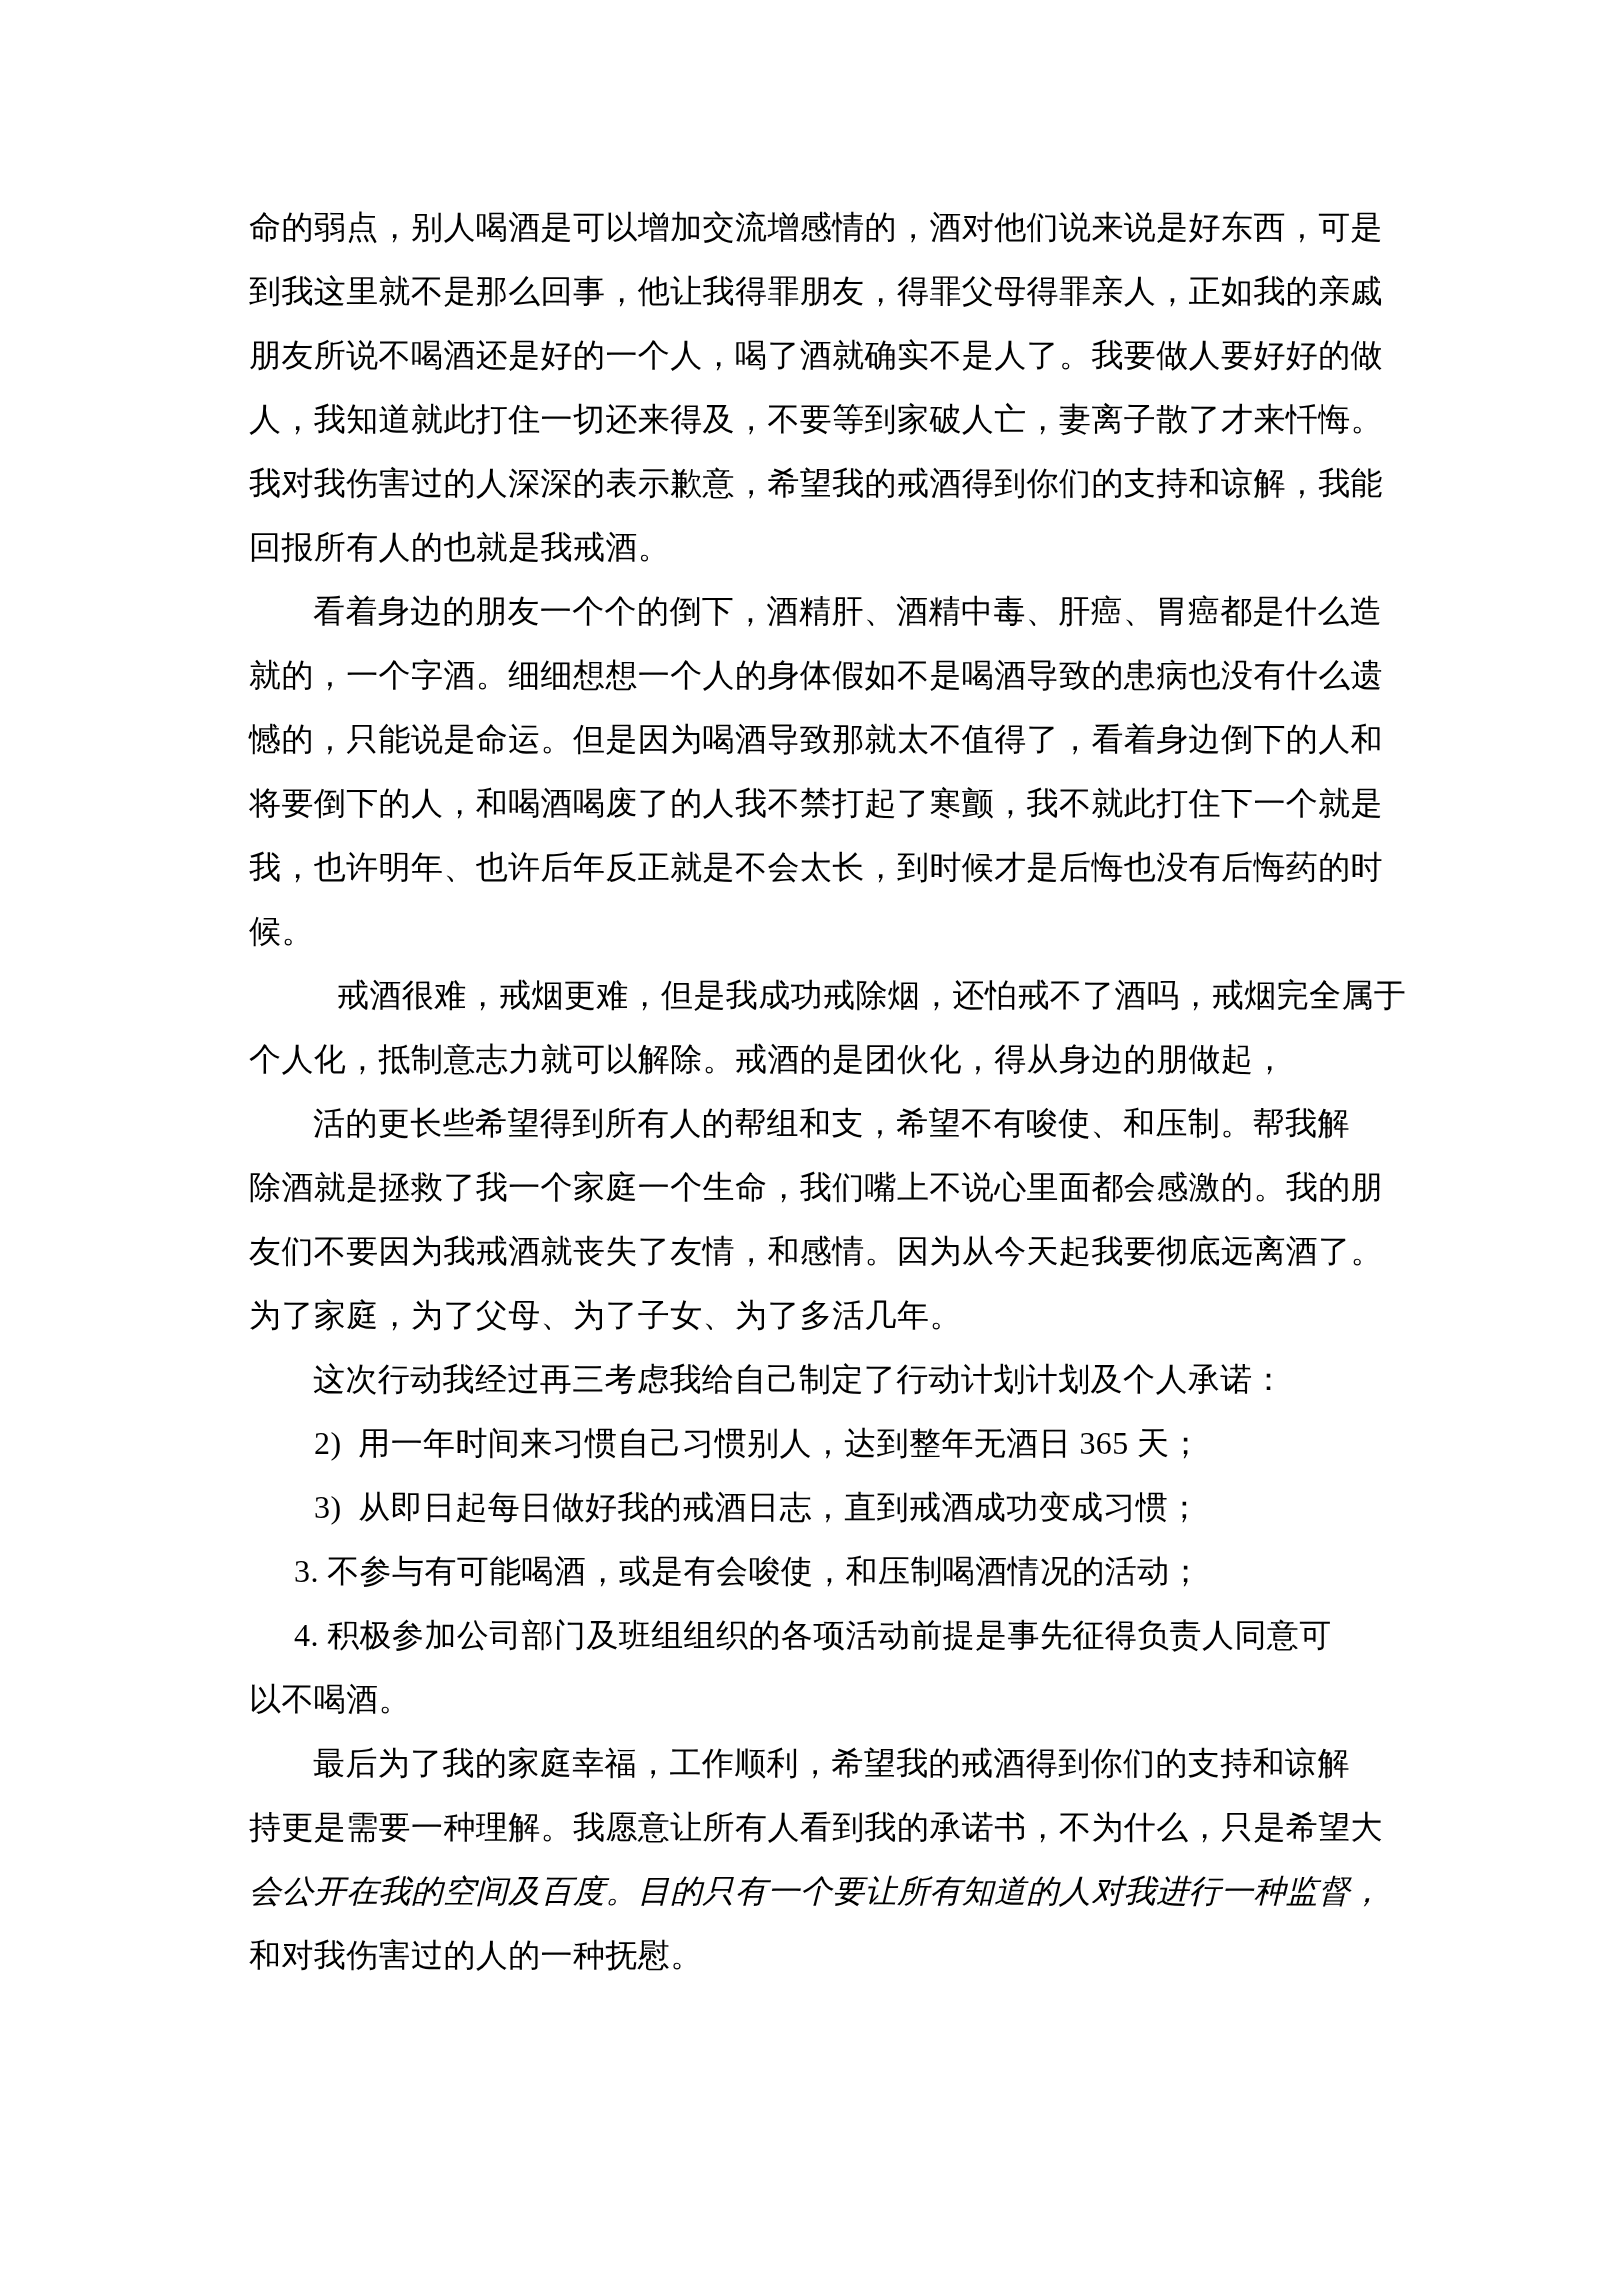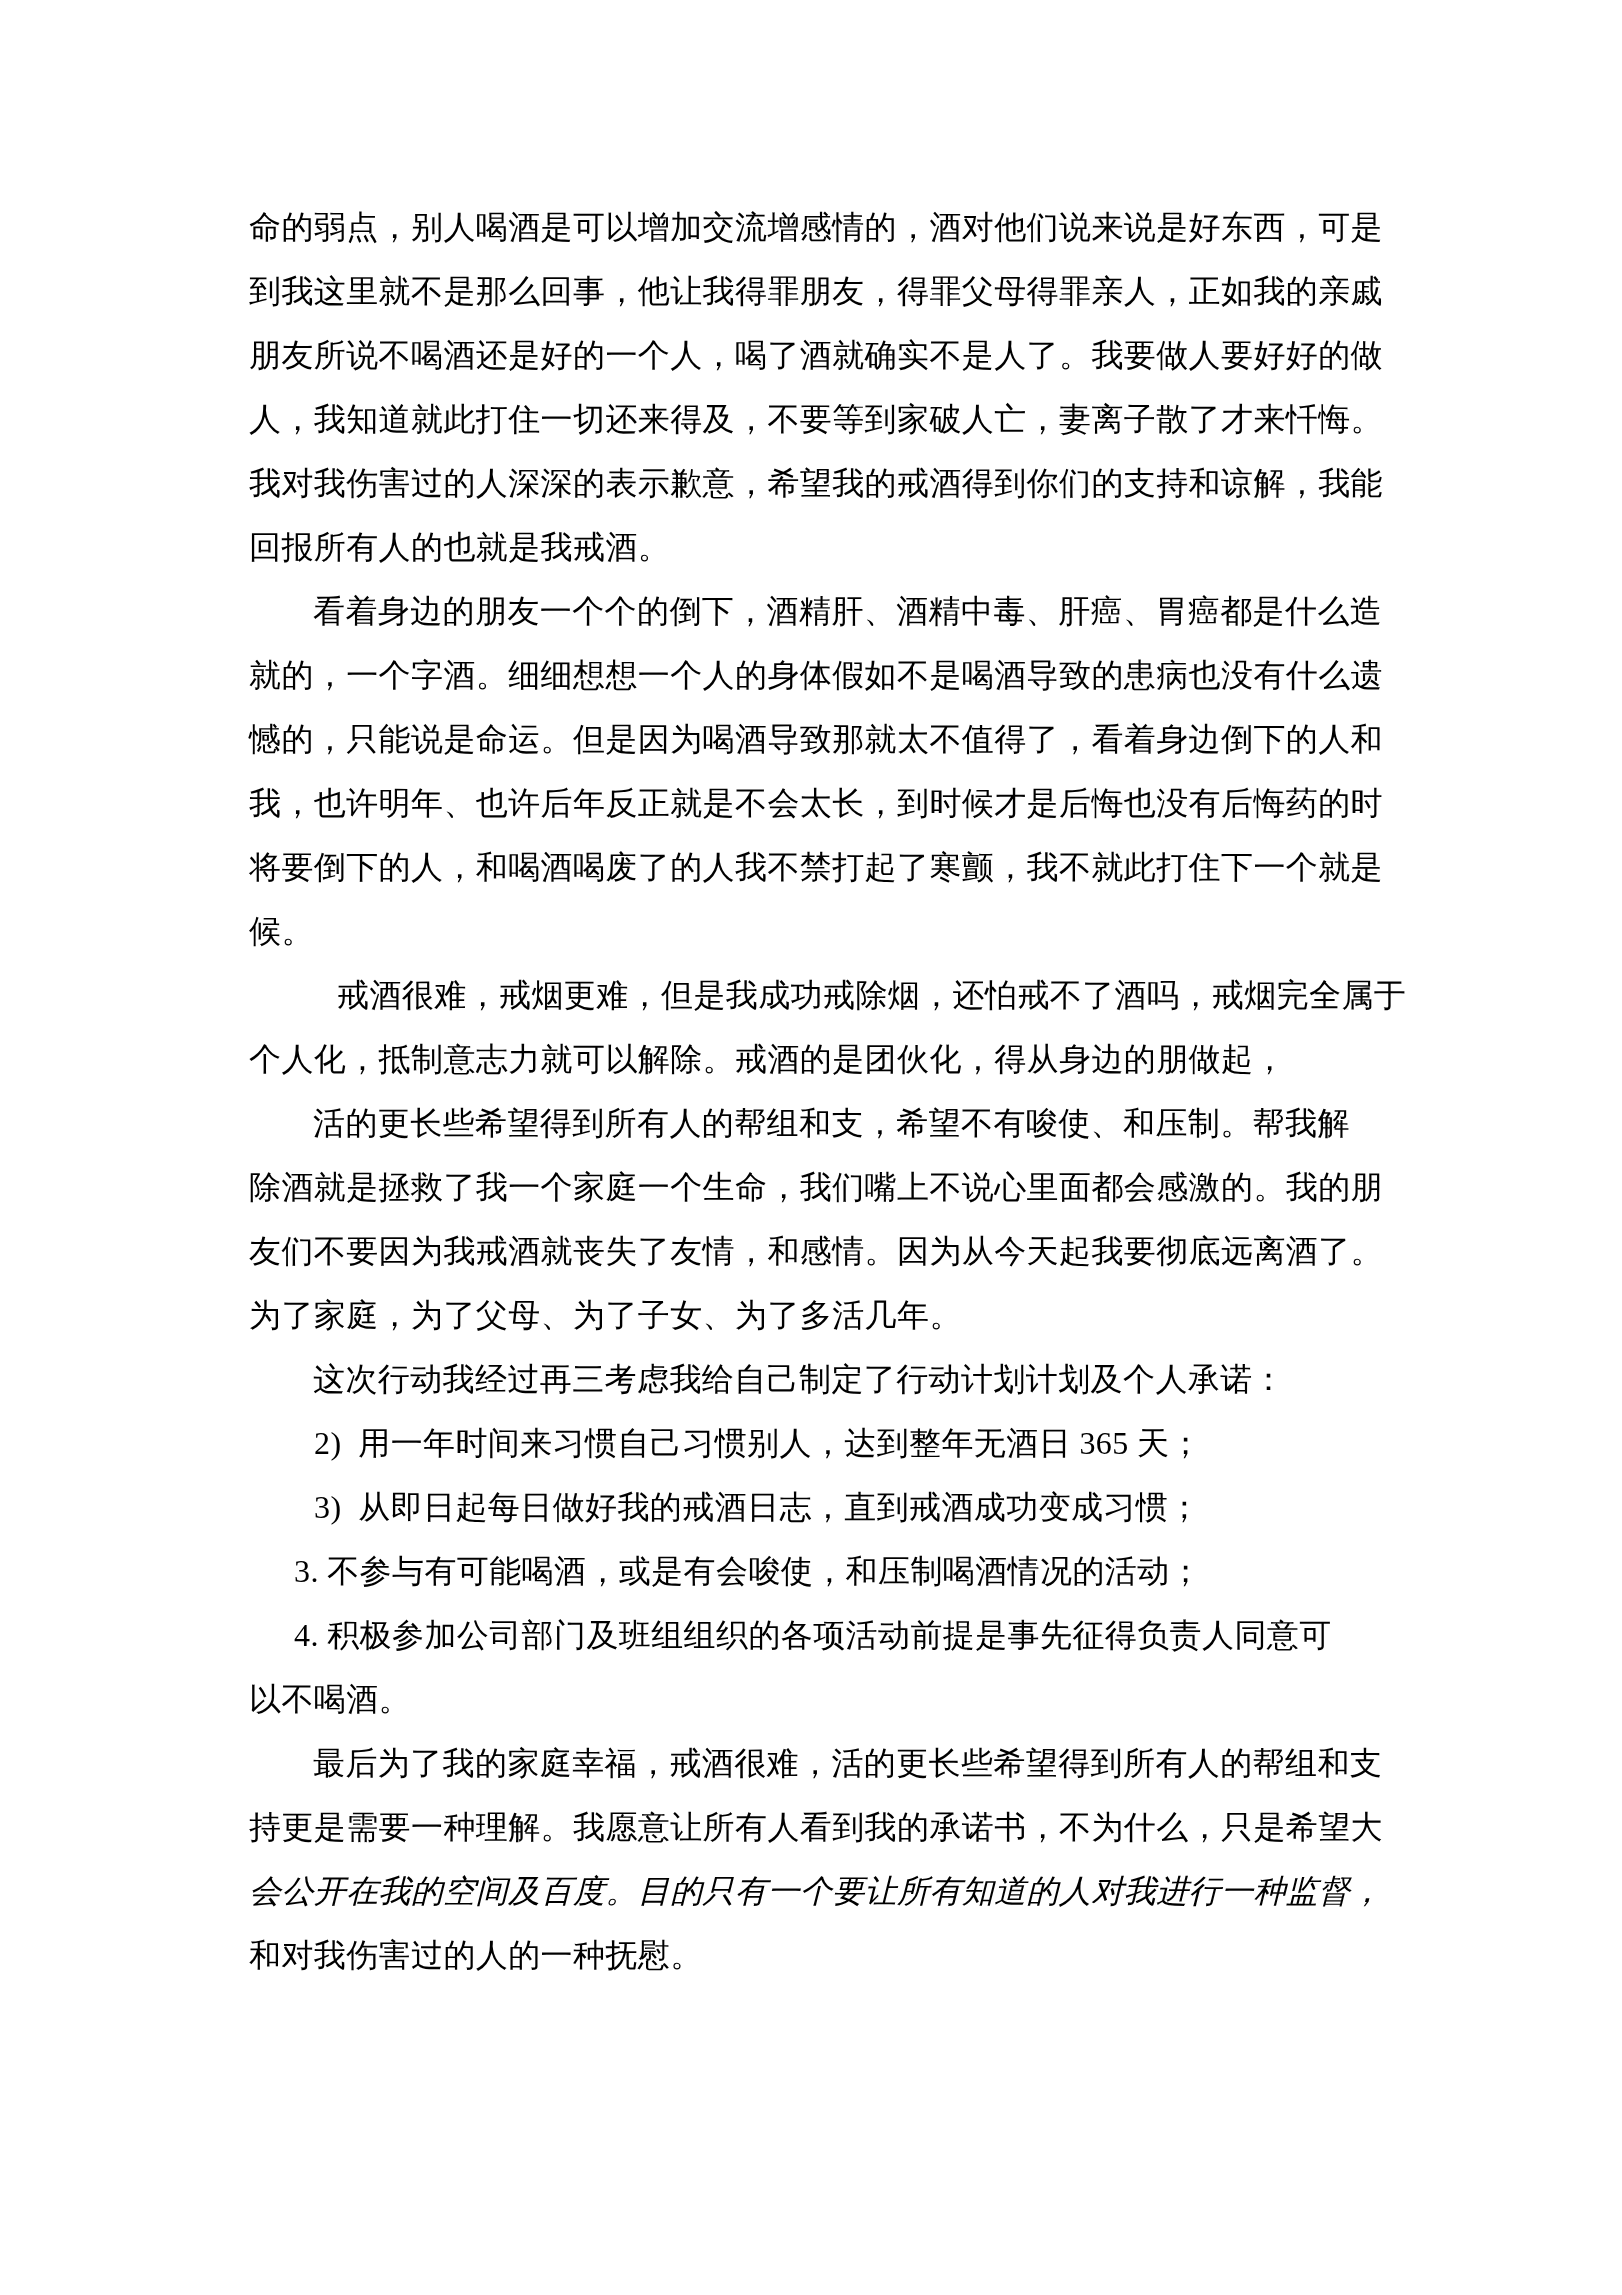--- a/index.html
+++ b/index.html
@@ -45,34 +45,34 @@
   <div class="text-block">
       <div class="line" style="padding-left: 249px; color: rgb(0, 0, 0);">命的弱点，别人喝酒是可以增加交流增感情的，酒对他们说来说是好东西，可是</div>
       <div class="line" style="padding-left: 249px; color: rgb(0, 0, 0);">到我这里就不是那么回事，他让我得罪朋友，得罪父母得罪亲人，正如我的亲戚</div>
       <div class="line" style="padding-left: 249px; color: rgb(0, 0, 0);">朋友所说不喝酒还是好的一个人，喝了酒就确实不是人了。我要做人要好好的做</div>
       <div class="line" style="padding-left: 249px; color: rgb(0, 0, 0);">人，我知道就此打住一切还来得及，不要等到家破人亡，妻离子散了才来忏悔。</div>
       <div class="line" style="padding-left: 249px; color: rgb(0, 0, 0);">我对我伤害过的人深深的表示歉意，希望我的戒酒得到你们的支持和谅解，我能</div>
       <div class="line" style="padding-left: 249px; color: rgb(0, 0, 0);">回报所有人的也就是我戒酒。</div>
       <div class="line" style="padding-left: 313px; color: rgb(0, 0, 0);">看着身边的朋友一个个的倒下，酒精肝、酒精中毒、肝癌、胃癌都是什么造</div>
       <div class="line" style="padding-left: 249px; color: rgb(0, 0, 0);">就的，一个字酒。细细想想一个人的身体假如不是喝酒导致的患病也没有什么遗</div>
       <div class="line" style="padding-left: 249px; color: rgb(0, 0, 0);">憾的，只能说是命运。但是因为喝酒导致那就太不值得了，看着身边倒下的人和</div>
+      <div class="line" style="padding-left: 249px; color: rgb(0, 0, 0);">将要倒下的人，和喝酒喝废了的人我不禁打起了寒颤，我不就此打住下一个就是</div>
       <div class="line" style="padding-left: 249px; color: rgb(0, 0, 0);">我，也许明年、也许后年反正就是不会太长，到时候才是后悔也没有后悔药的时</div>
-      <div class="line" style="padding-left: 249px; color: rgb(0, 0, 0);">将要倒下的人，和喝酒喝废了的人我不禁打起了寒颤，我不就此打住下一个就是</div>
       <div class="line" style="padding-left: 249px; color: rgb(0, 0, 0);">候。</div>
       <div class="line" style="padding-left: 313px; color: rgb(0, 0, 0); margin-left: 24px;">戒酒很难，戒烟更难，但是我成功戒除烟，还怕戒不了酒吗，戒烟完全属于</div>
       <div class="line" style="padding-left: 249px; color: rgb(0, 0, 0);">个人化，抵制意志力就可以解除。戒酒的是团伙化，得从身边的朋做起，</div>
       <div class="line" style="padding-left: 313px; color: rgb(0, 0, 0);">活的更长些希望得到所有人的帮组和支，希望不有唆使、和压制。帮我解</div>
       <div class="line" style="padding-left: 249px; color: rgb(0, 0, 0);">除酒就是拯救了我一个家庭一个生命，我们嘴上不说心里面都会感激的。我的朋</div>
       <div class="line" style="padding-left: 249px; color: rgb(0, 0, 0);">友们不要因为我戒酒就丧失了友情，和感情。因为从今天起我要彻底远离酒了。</div>
       <div class="line" style="padding-left: 249px; color: rgb(0, 0, 0);">为了家庭，为了父母、为了子女、为了多活几年。</div>
       <div class="line" style="padding-left: 313px; color: rgb(0, 0, 0);">这次行动我经过再三考虑我给自己制定了行动计划计划及个人承诺：</div>
       <div class="line" style="padding-left: 314px; color: rgb(0, 0, 0);">2)  用一年时间来习惯自己习惯别人，达到整年无酒日 365 天；</div>
       <div class="line" style="padding-left: 314px; color: rgb(0, 0, 0);">3)  从即日起每日做好我的戒酒日志，直到戒酒成功变成习惯；</div>
       <div class="line" style="padding-left: 294px; color: rgb(0, 0, 0);">3. 不参与有可能喝酒，或是有会唆使，和压制喝酒情况的活动；</div>
       <div class="line" style="padding-left: 294px; color: rgb(0, 0, 0);">4. 积极参加公司部门及班组组织的各项活动前提是事先征得负责人同意可</div>
       <div class="line" style="padding-left: 249px; color: rgb(0, 0, 0);">以不喝酒。</div>
-      <div class="line" style="padding-left: 313px; color: rgb(0, 0, 0);">最后为了我的家庭幸福，戒酒很难，活的更长些希望得到所有人的帮组和支</div>
+      <div class="line" style="padding-left: 313px; color: rgb(0, 0, 0);">最后为了我的家庭幸福，工作顺利，希望我的戒酒得到你们的支持和谅解</div>
       <div class="line" style="padding-left: 249px; color: rgb(0, 0, 0);">持更是需要一种理解。我愿意让所有人看到我的承诺书，不为什么，只是希望大</div>
       <div class="line" style="padding-left: 249px; color: rgb(0, 0, 0); font-style: italic;">会公开在我的空间及百度。目的只有一个要让所有知道的人对我进行一种监督，</div>
       <div class="line" style="padding-left: 249px; color: rgb(0, 0, 0);">和对我伤害过的人的一种抚慰。</div>
     </div>
 </div>
 
 
 </body></html>

